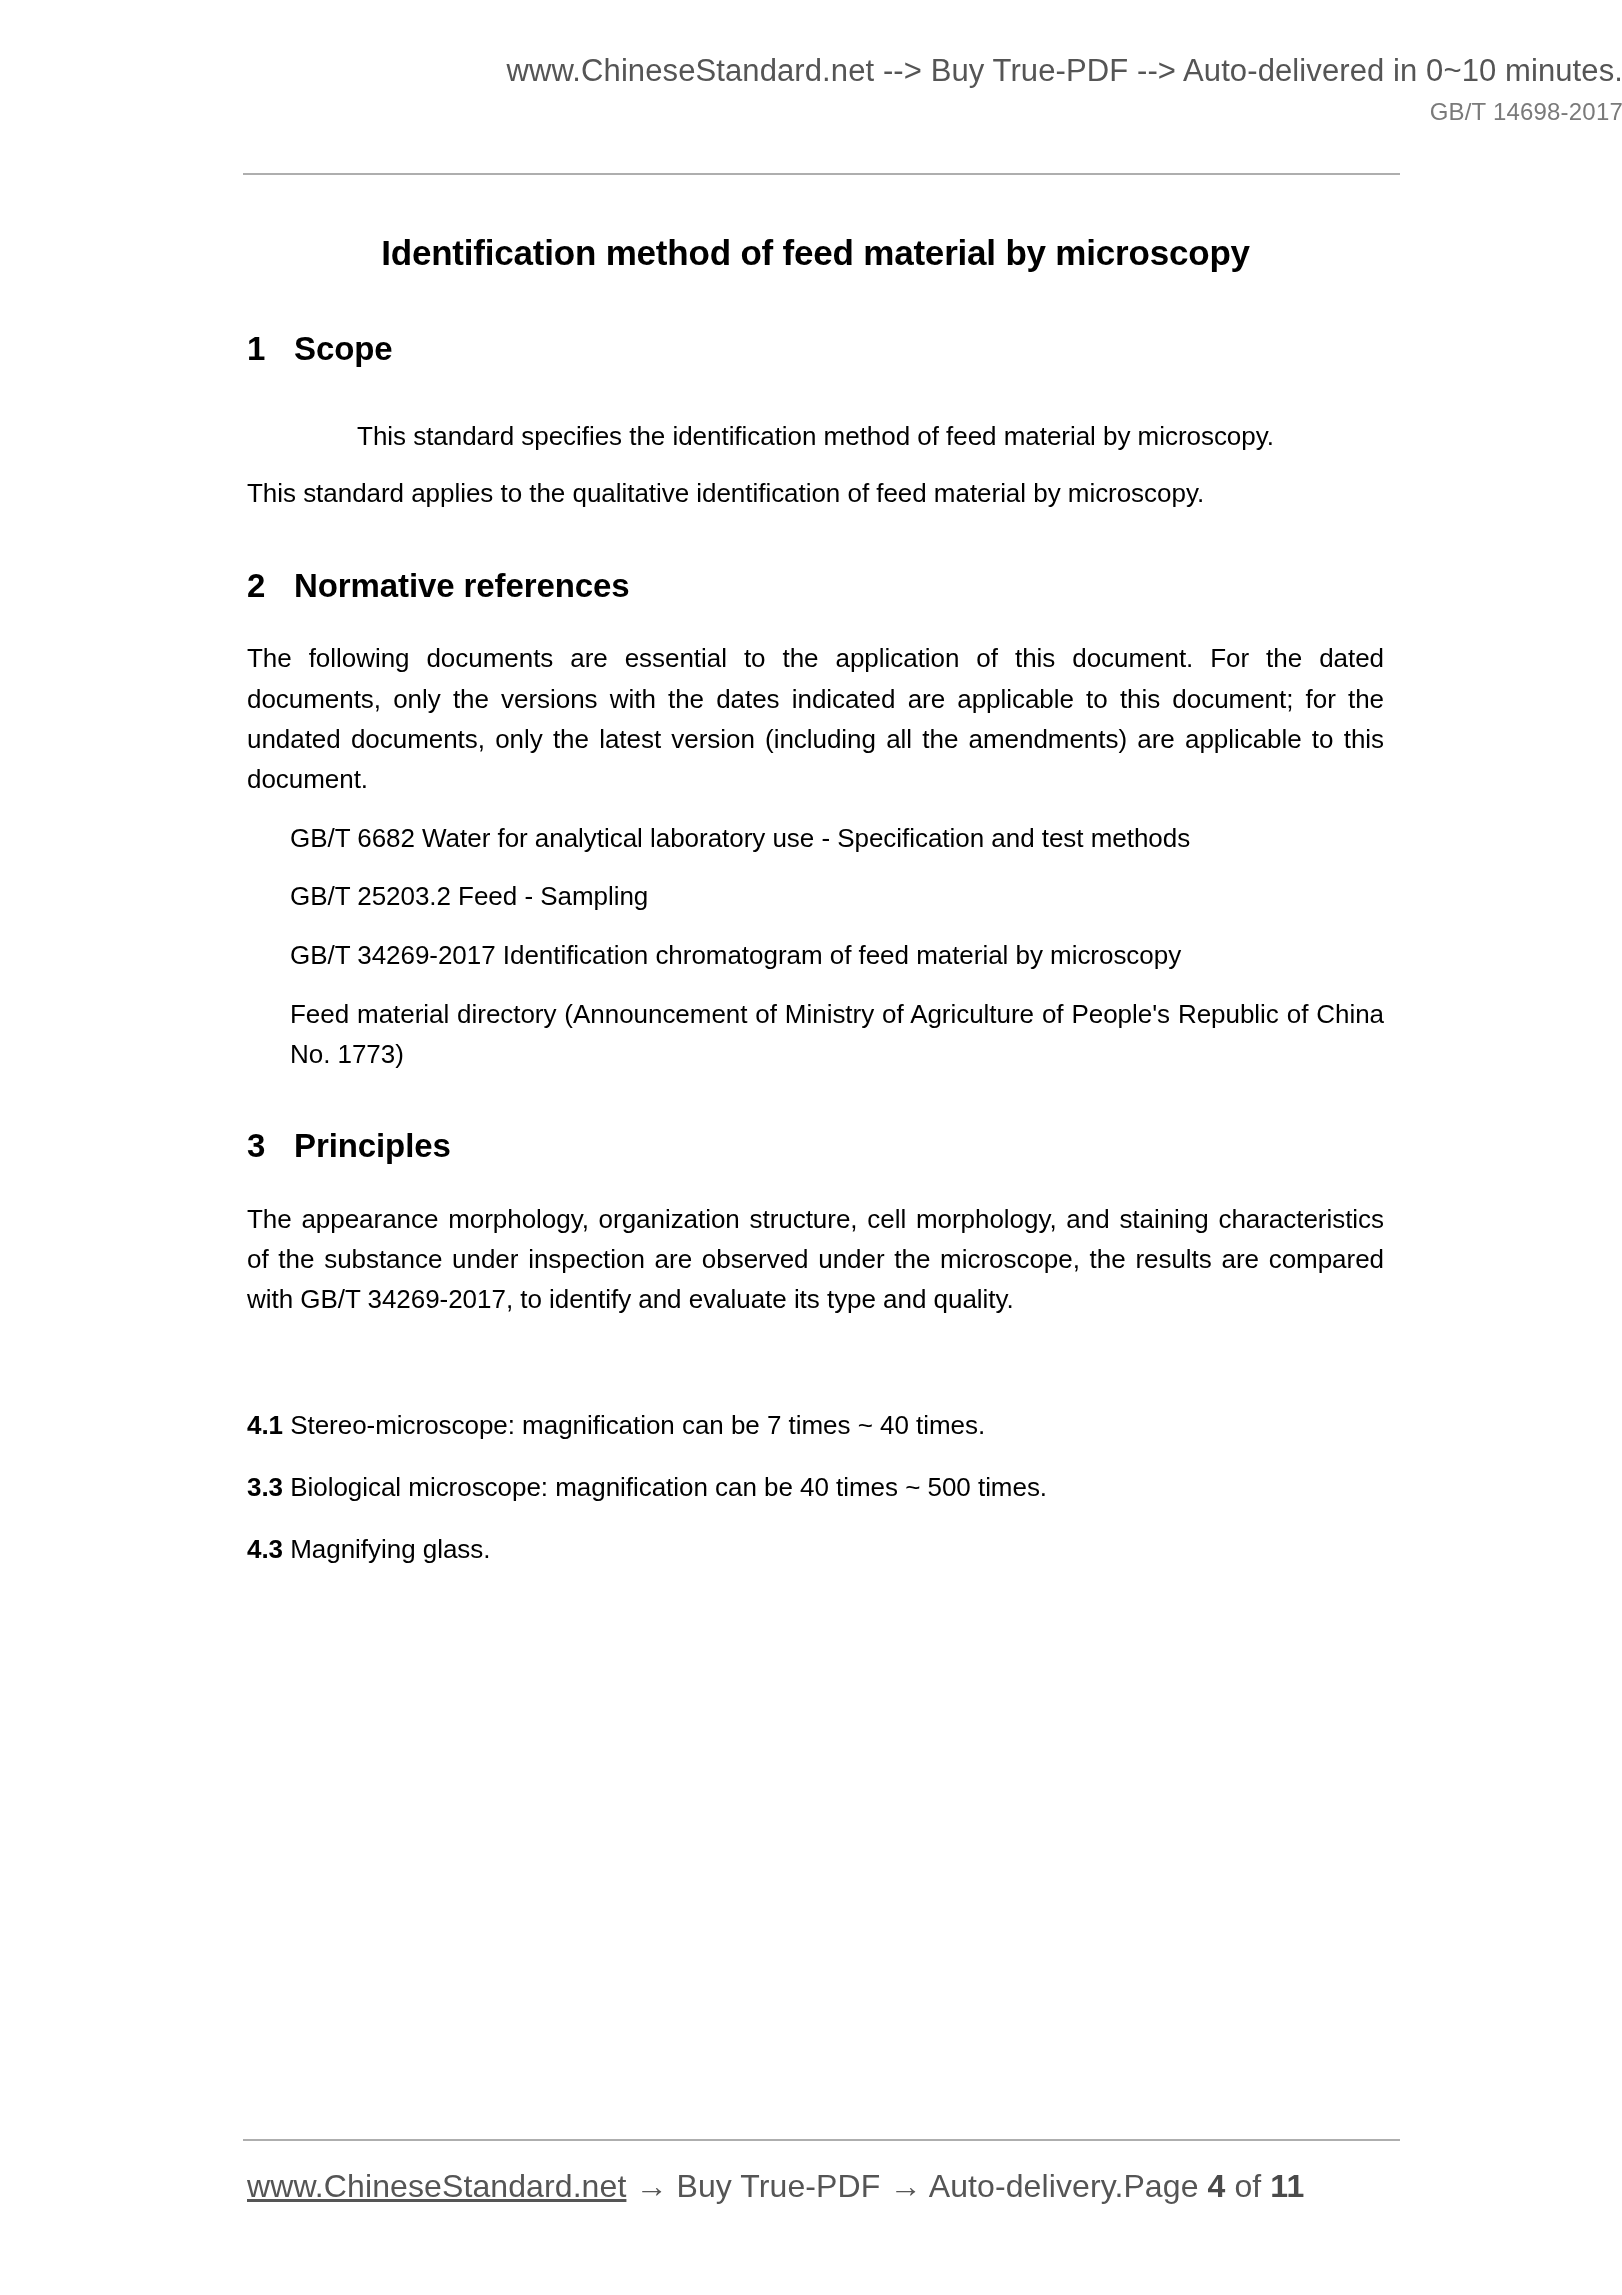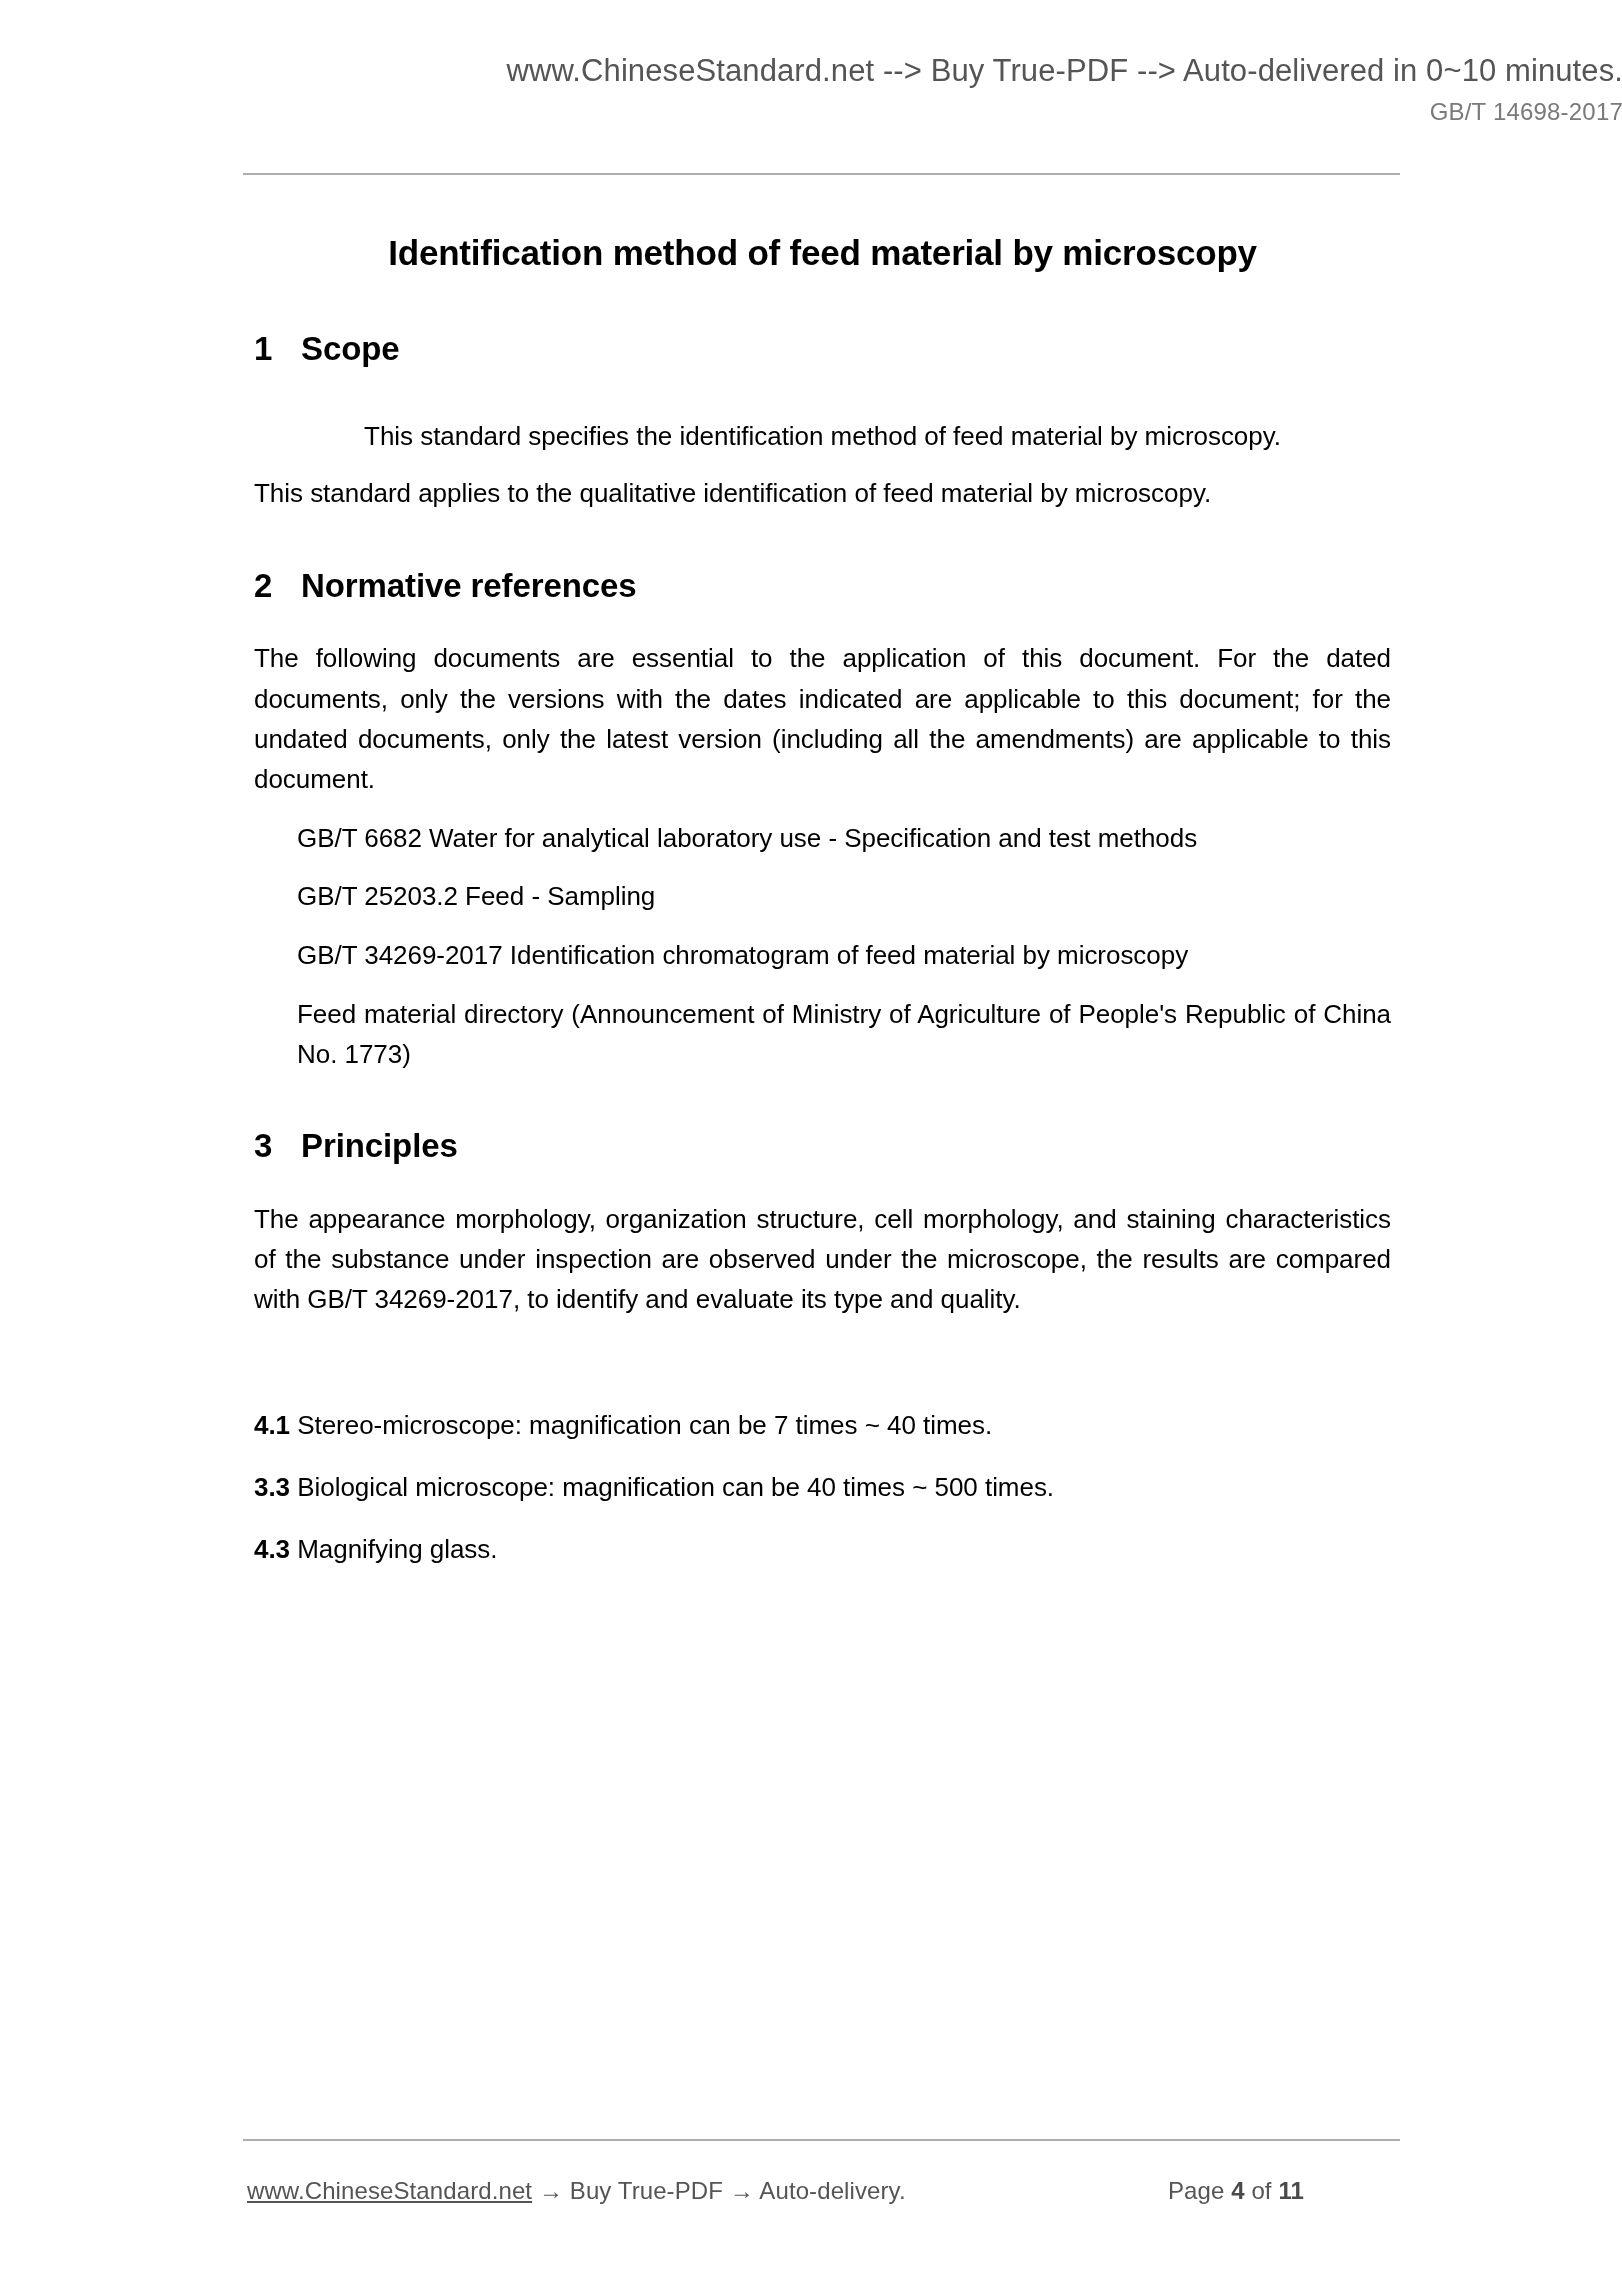--- a/index.html
+++ b/index.html
@@ -47,21 +47,21 @@
     left: 243px;
     width: 1157px;
     height: 1.7px;
     background: #aeaeae;
   }
 
   
   .content {
     position: absolute;
     top: 0;
-    left: 254px;
+    left: 247px;
     width: 1137px;
   }
 
   .doc-title {
     margin: 0;
     padding-top: 232px;
     font-size: 35px;
     font-weight: bold;
     color: #000000;
     text-align: center;
@@ -131,21 +131,21 @@
     height: 1.7px;
     background: #aeaeae;
   }
   .page-footer {
     position: absolute;
     bottom: 90px;
     left: 247px;
     width: 1137px;
     display: flex;
     align-items: baseline;
-    font-size: 24px;
+    font-size: 32px;
     color: #555555;
   }
   .footer-left {
     white-space: nowrap;
     letter-spacing: 0.1px;
   }
   .footer-link {
     text-decoration: underline;
     color: #555555;
   }

